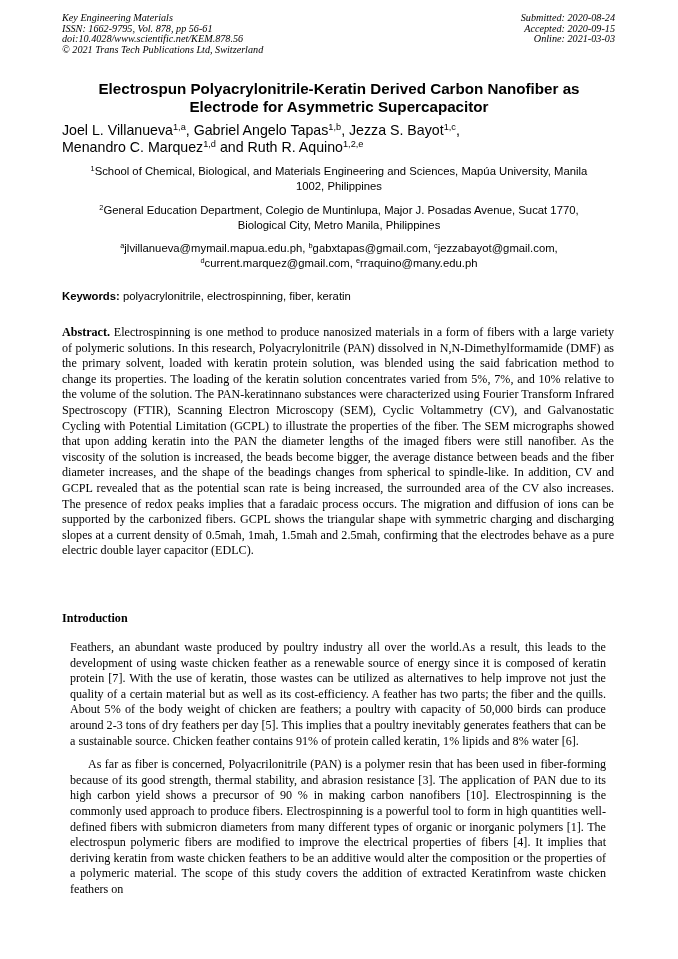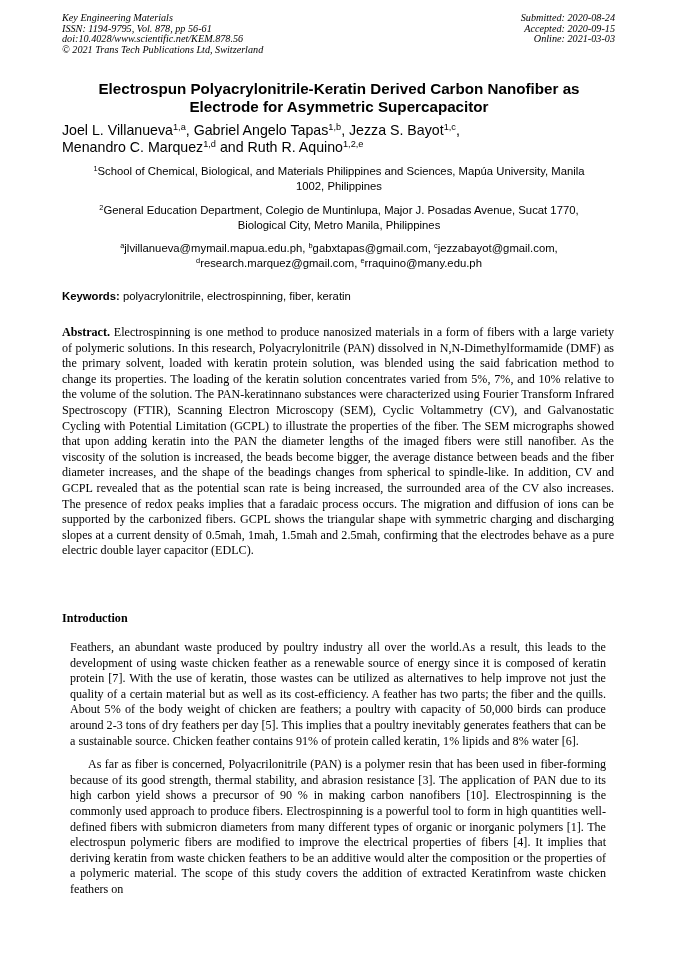--- a/index.html
+++ b/index.html
@@ -25,21 +25,21 @@
     .intro p { margin: 8px; }
     .intro p.indent { text-indent: 18px; }
   </style>
 </head>
 <body>
 
 <div class="page">
 
   <div class="hdr-left">
     <div>Key Engineering Materials</div>
-    <div>ISSN: 1194-9795, Vol. 878, pp 56-61</div>
+    <div>ISSN: 1662-9795, Vol. 878, pp 56-61</div>
     <div>doi:10.4028/www.scientific.net/KEM.878.56</div>
     <div>© 2021 Trans Tech Publications Ltd, Switzerland</div>
   </div>
 
   <div class="hdr-right">
     <div>Submitted: 2020-08-24</div>
     <div>Accepted: 2020-09-15</div>
     <div>Online: 2021-03-03</div>
   </div>
 
@@ -51,35 +51,35 @@
   <div class="authors">
     <div>
       <span>Joel L. Villanueva</span><sup>1,a</sup><span>, </span><span>Gabriel Angelo Tapas</span><sup>1,b</sup><span>, </span><span>Jezza S. Bayot</span><sup>1,c</sup><span>,</span>
     </div>
     <div>
       <span>Menandro C. Marquez</span><sup>1,d</sup><span style="white-space:pre"> and </span><span>Ruth R. Aquino</span><sup>1,2,e</sup>
     </div>
   </div>
 
   <div class="affil affil1">
-    <div><sup>1</sup><span>School of Chemical, Biological, and Materials Philippines and Sciences, Mapúa University, Manila</span></div>
+    <div><sup>1</sup><span>School of Chemical, Biological, and Materials Engineering and Sciences, Mapúa University, Manila</span></div>
     <div>1002, Philippines</div>
   </div>
 
   <div class="affil affil2">
     <div><sup>2</sup><span>General Education Department, Colegio de Muntinlupa, Major J. Posadas Avenue, Sucat 1770,</span></div>
     <div>Biological City, Metro Manila, Philippines</div>
   </div>
 
   <div class="affil emails">
     <div>
       <sup>a</sup><span>jlvillanueva@mymail.mapua.edu.ph</span><span style="white-space:pre">, </span><sup>b</sup><span>gabxtapas@gmail.com</span><span style="white-space:pre">, </span><sup>c</sup><span>jezzabayot@gmail.com</span><span>,</span>
     </div>
     <div>
-      <sup>d</sup><span>research.marquez@gmail.com</span><span style="white-space:pre">, </span><sup>e</sup><span>rraquino@many.edu.ph</span>
+      <sup>d</sup><span>current.marquez@gmail.com</span><span style="white-space:pre">, </span><sup>e</sup><span>rraquino@many.edu.ph</span>
     </div>
   </div>
 
   <div class="keywords">
     <b>Keywords:</b><span style="white-space:pre-wrap"> polyacrylonitrile, electrospinning, fiber, keratin</span>
   </div>
 
   <div class="body-text abstract">
     <span class="lead">Abstract.</span><span> Electrospinning is one method to produce nanosized materials in a form of fibers with a large variety of polymeric solutions. In this research, Polyacrylonitrile (PAN) dissolved in N,N-Dimethylformamide (DMF) as the primary solvent, loaded with keratin protein solution, was blended using the said fabrication method to change its properties. The loading of the keratin solution concentrates varied from 5%, 7%, and 10% relative to the volume of the solution. The PAN-keratinnano substances were characterized using Fourier Transform Infrared Spectroscopy (FTIR), Scanning Electron Microscopy (SEM), Cyclic Voltammetry (CV), and Galvanostatic Cycling with Potential Limitation (GCPL) to illustrate the properties of the fiber. The SEM micrographs showed that upon adding keratin into the PAN the diameter lengths of the imaged fibers were still nanofiber. As the viscosity of the solution is increased, the beads become bigger, the average distance between beads and the fiber diameter increases, and the shape of the beadings changes from spherical to spindle-like. In addition, CV and GCPL revealed that as the potential scan rate is being increased, the surrounded area of the CV also increases. The presence of redox peaks implies that a faradaic process occurs. The migration and diffusion of ions can be supported by the carbonized fibers. GCPL shows the triangular shape with symmetric charging and discharging slopes at a current density of 0.5mah, 1mah, 1.5mah and 2.5mah, confirming that the electrodes behave as a pure electric double layer capacitor (EDLC).</span>
   </div>

